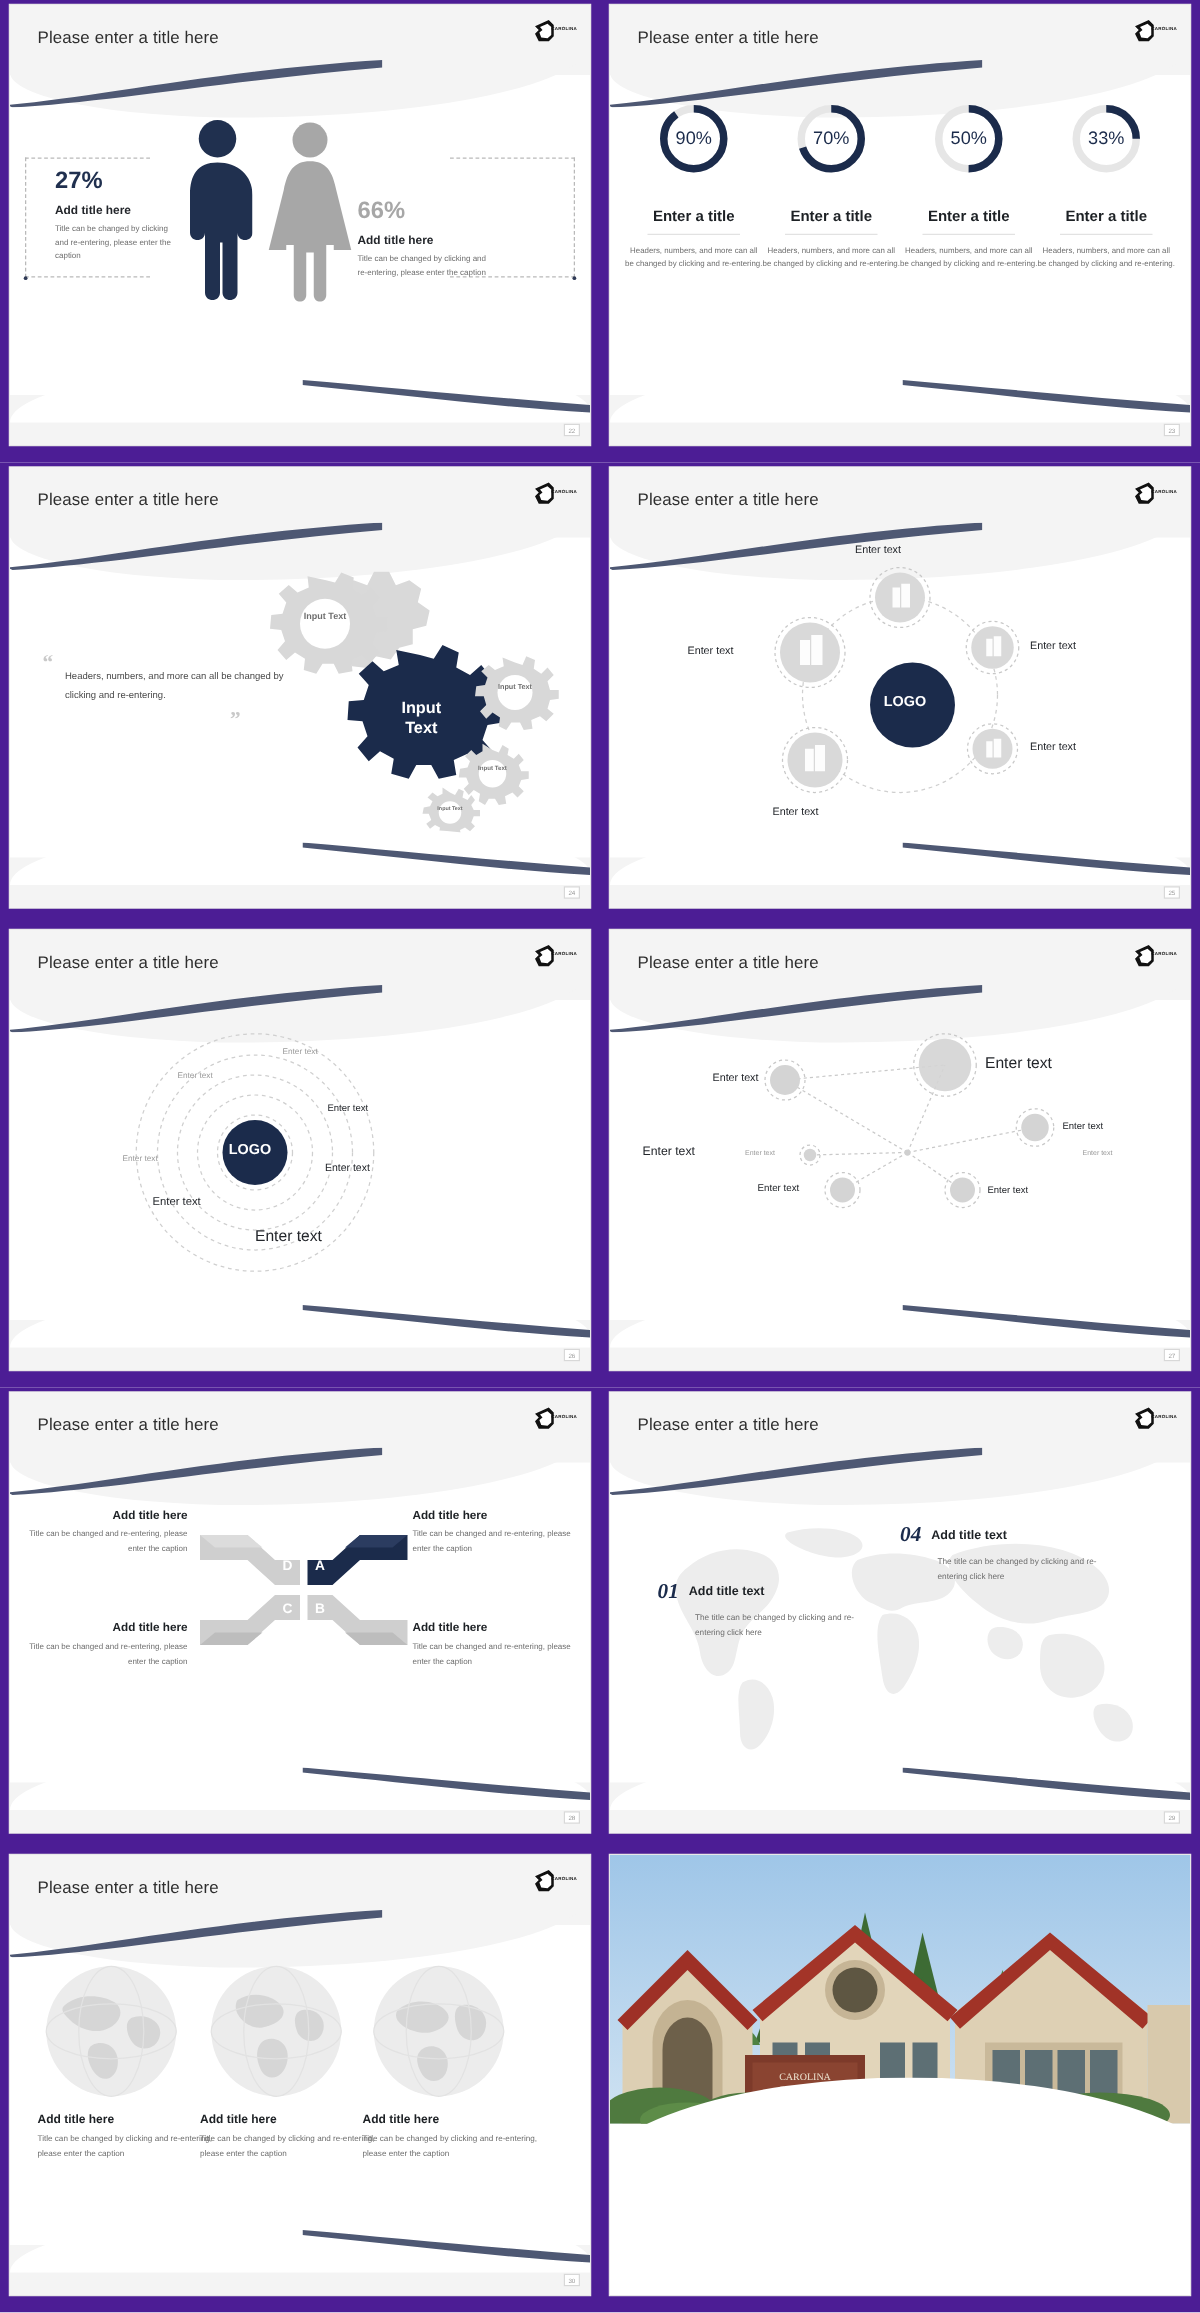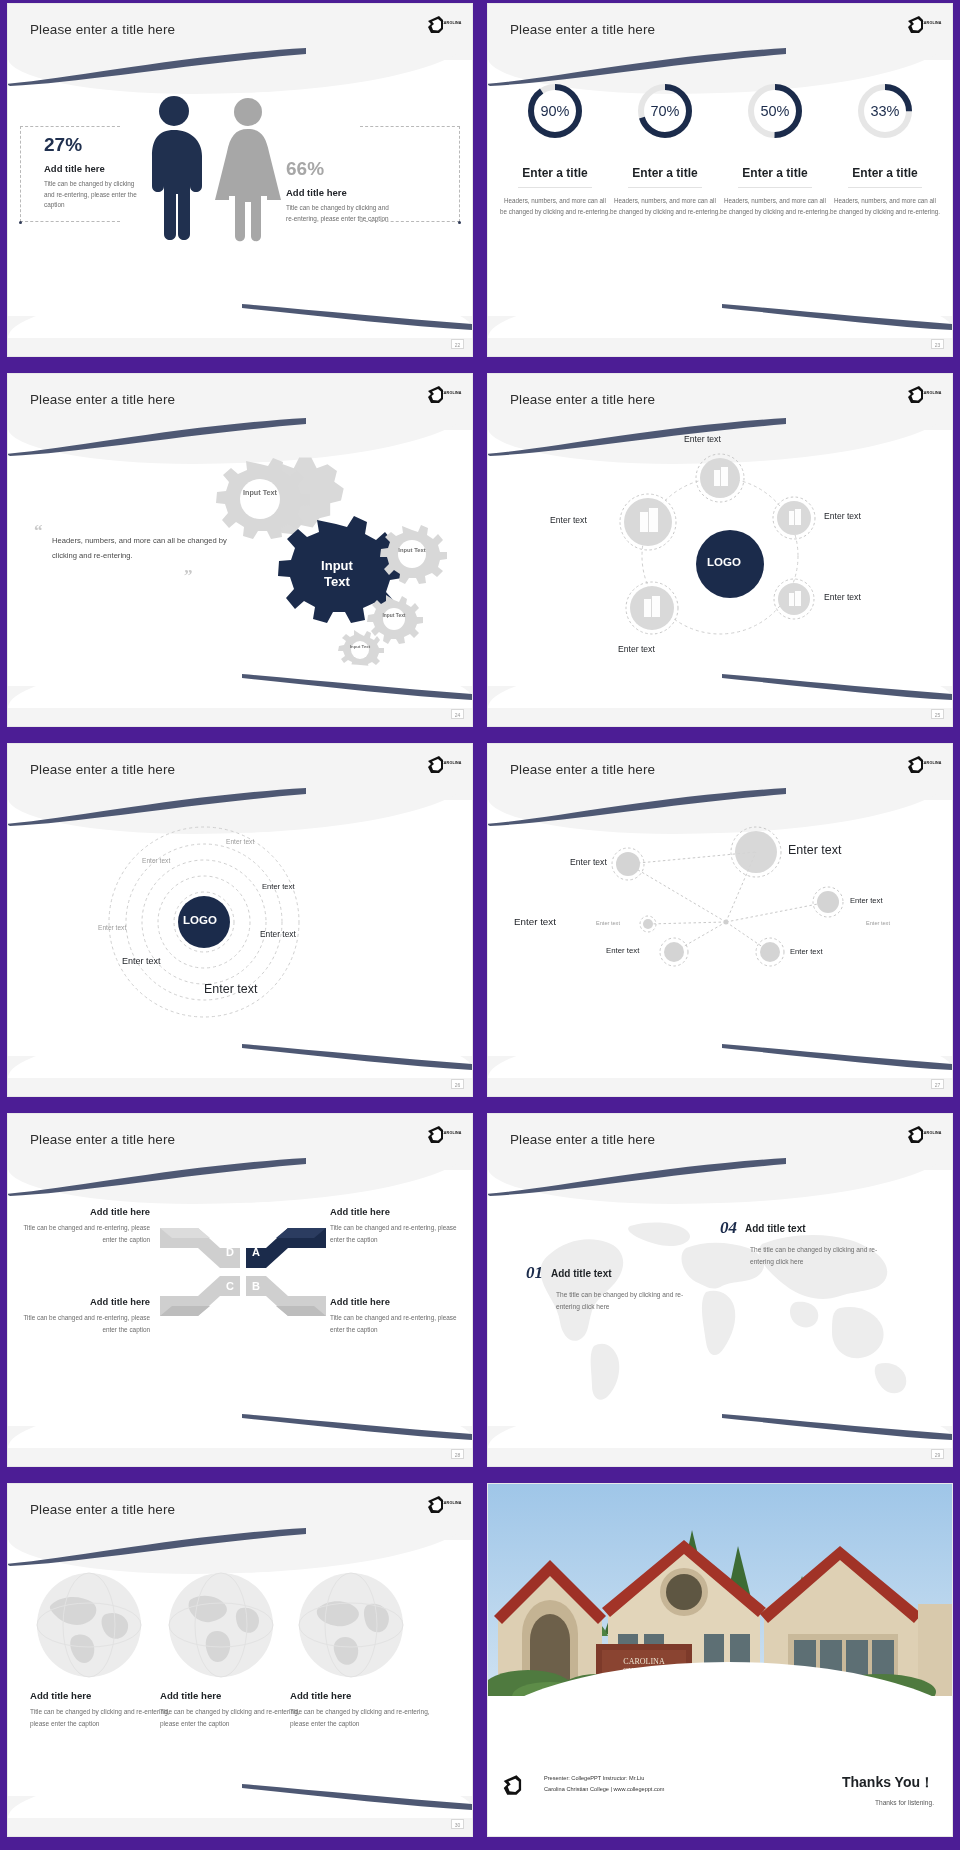--- a/index.html
+++ b/index.html
@@ -799,30 +799,16 @@
               <ellipse cx="254" cy="212" rx="44" ry="14"></ellipse>
             <ellipse cx="350" cy="213" rx="40" ry="13"></ellipse>
           </g>
         </svg>
       </div>
 
       <div style="position:absolute; left:0; top:178px; width:100%; height:70px; overflow:hidden;">
         <div style="position:absolute; left:-20px; top:0; width:520px; height:90px; background:#ffffff; border-radius:50% 50% 0 0 / 100% 100% 0 0;"></div>
       </div>
 
-      <div class="thanks-foot">
-        <div class="foot-logo">
-          <svg width="26" height="22" viewBox="0 0 16 19">
-              <path d="M11 1 L15 5 L15 14 L11 18 L3 18 L0 12 L3 9 L0 6 Z" fill="#111"></path>
-              <path d="M10 4 L13 6.5 L13 13 L10 15.5 L5 15 L3.5 11 L6 9 L4 6.5 Z" fill="#fff"></path>
-            </svg>
-        </div>
-        <div class="presenter">
-          <div>Presenter: CollegePPT   Instructor: Mr.Liu</div>
-          <div>Carolina Christian College  |  www.collegeppt.com</div>
-        </div>
-        <div class="thx-big">Thanks You！</div>
-        <div class="thx-sm">Thanks for listening.</div>
-      </div>
     </div>
   </div>
 
 </div>
 
 </body></html>

